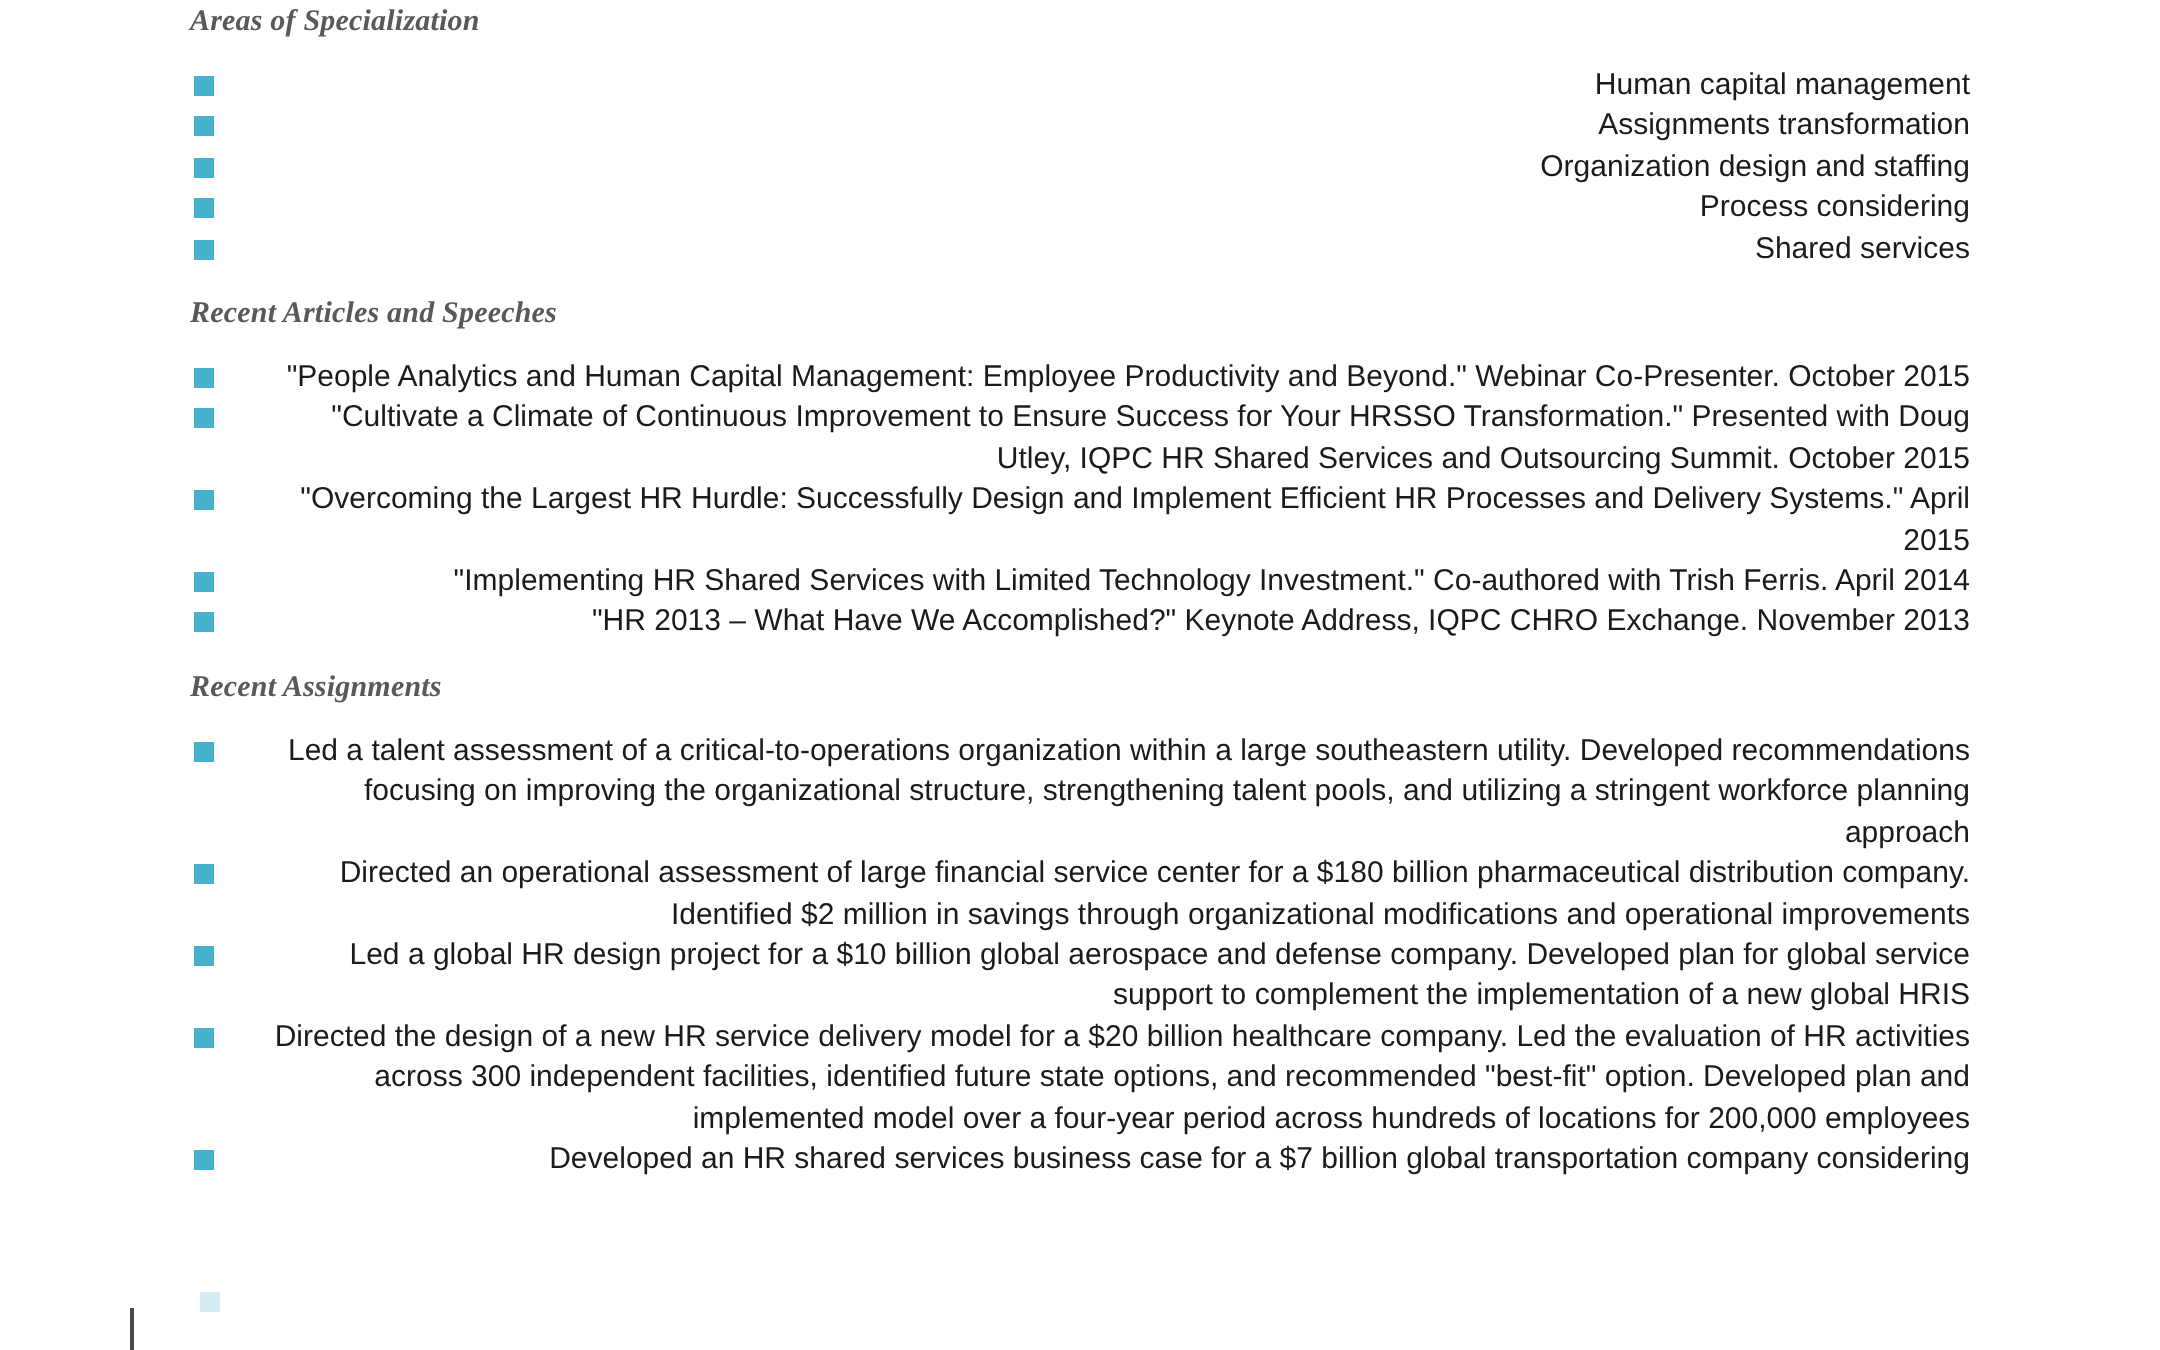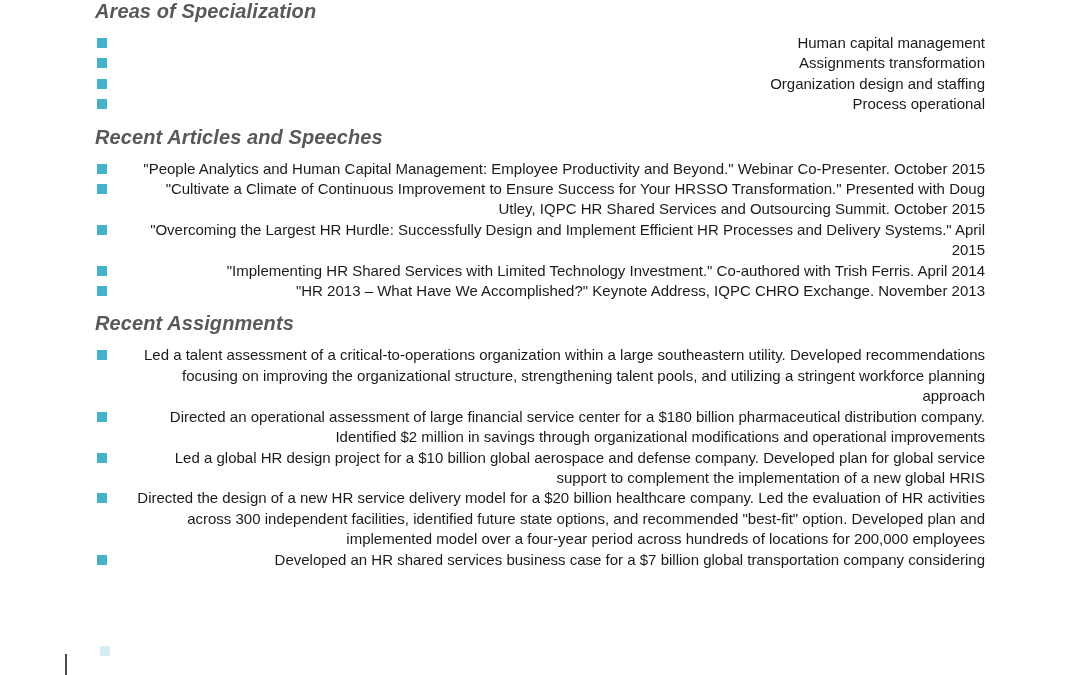--- a/index.html
+++ b/index.html
@@ -20,22 +20,22 @@
     width:1080px;height:675px;
     overflow:hidden;
     background:var(--page-bg);
   }
   .content{
     position:absolute;left:0;top:0;
     width:1080px;
     padding:3px 95px 0 95px;
   }
   .section-heading{
-    font-family:Liberation Sans, sans-serif;
-    font-size:20px;
+    font-family:Liberation Serif, serif;
+    font-size:15px;
     line-height:17px;
     font-weight:bold;
     font-style:italic;
     color:var(--heading-color);
     margin:14px 0 13px 0;
     letter-spacing:.1px;
   }
   .content .section-heading:first-child{margin-top:0;}
   .bullet-list{
     list-style:none;
@@ -74,21 +74,22 @@
 </head>
 <body>
 
 <div class="page">
   <div class="content">
       <h2 class="section-heading">Areas of Specialization</h2>
       <ul class="bullet-list">
         <li><span class="bullet"></span><span>Human capital management</span></li>
         <li><span class="bullet"></span><span>Assignments transformation</span></li>
         <li><span class="bullet"></span><span>Organization design and staffing</span></li>
-        <li><span class="bullet"></span><span>Process operational</span></li>
+        <li><span class="bullet"></span><span>Process considering</span></li>
+        <li><span class="bullet"></span><span>Shared services</span></li>
       </ul>
       <h2 class="section-heading">Recent Articles and Speeches</h2>
       <ul class="bullet-list">
         <li><span class="bullet"></span><span>"People Analytics and Human Capital Management: Employee Productivity and Beyond." Webinar Co-Presenter. October 2015</span></li>
         <li><span class="bullet"></span><span>"Cultivate a Climate of Continuous Improvement to Ensure Success for Your HRSSO Transformation." Presented with Doug Utley, IQPC HR Shared Services and Outsourcing Summit. October 2015</span></li>
         <li><span class="bullet"></span><span>"Overcoming the Largest HR Hurdle: Successfully Design and Implement Efficient HR Processes and Delivery Systems." April 2015</span></li>
         <li><span class="bullet"></span><span>"Implementing HR Shared Services with Limited Technology Investment." Co-authored with Trish Ferris. April 2014</span></li>
         <li><span class="bullet"></span><span>"HR 2013 – What Have We Accomplished?" Keynote Address, IQPC CHRO Exchange. November 2013</span></li>
       </ul>
       <h2 class="section-heading">Recent Assignments</h2>

